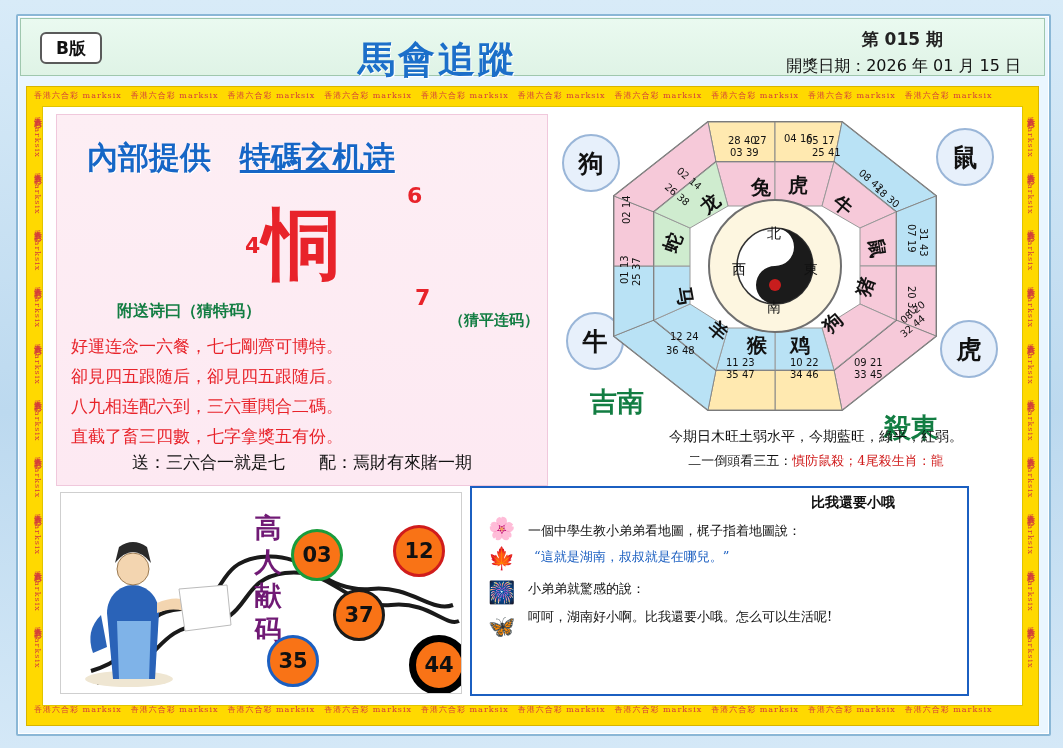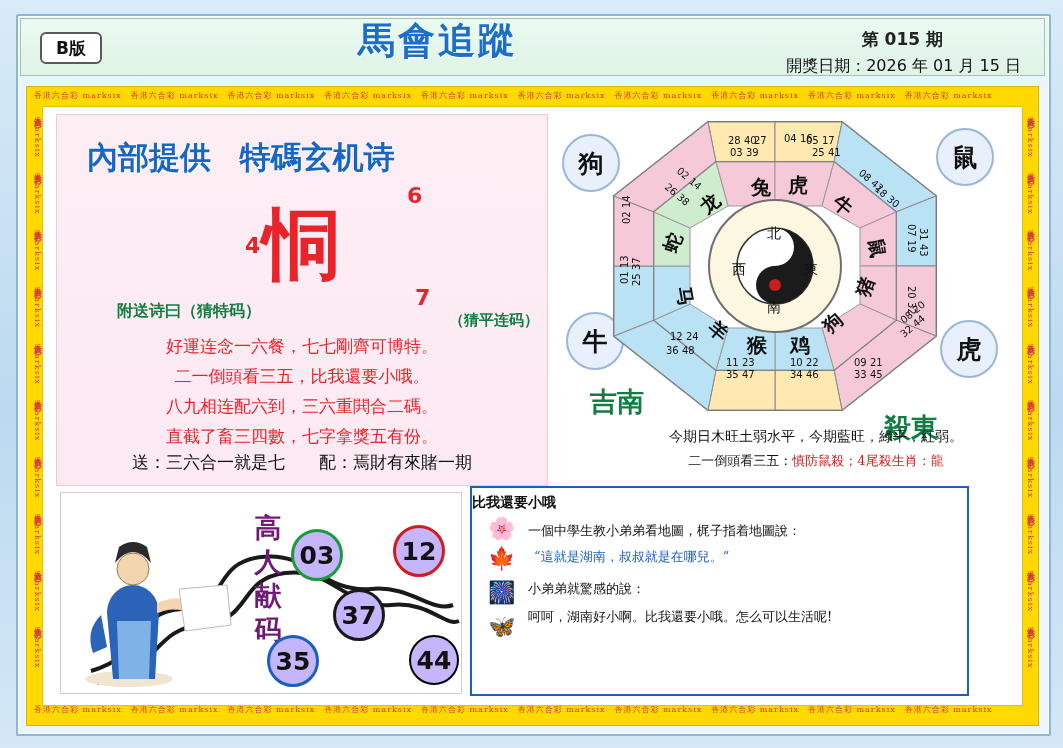--- a/index.html
+++ b/index.html
@@ -28,21 +28,21 @@
     border:1px solid #9fc7ae;
   }
   .badge-b{
     position:absolute;left:40px;top:32px;width:58px;height:28px;
     background:#ffffff;border:2px solid #5a5a5a;border-radius:6px;
     font-size:17px;font-weight:bold;color:#111;
     display:flex;align-items:center;justify-content:center;
     font-family:"DejaVu Sans",sans-serif;
   }
   .title-main{
-    position:absolute;left:0;top:16px;width:876px;text-align:center;
+    position:absolute;left:0;top:35px;width:876px;text-align:center;
     font-size:37px;font-weight:bold;color:#1c6fc9;
     letter-spacing:3px;
     font-family:"DejaVu Sans",sans-serif;
     text-shadow:1px 1px 0 #ffffff;
   }
   .issue{
     position:absolute;right:120px;top:28px;
     font-size:17px;color:#222;font-weight:bold;
   }
   .draw-date{
@@ -74,42 +74,42 @@
     position:absolute;left:56px;top:114px;width:490px;height:370px;
     background:linear-gradient(180deg,#fdeef4 0%,#fde9f2 100%);
     border:1px solid #f0c8dc;
   }
   .poem-title{
     position:absolute;left:30px;top:22px;width:440px;
     font-size:31px;font-weight:bold;color:#1666c6;
     font-family:"DejaVu Sans",sans-serif;
     text-shadow:1px 1px 0 #ffffff;
   }
-  .poem-title .t2{color:#1666c6;}
+  .poem-title .t2{color:#1666c6;text-decoration:underline;}
   .bigchar{
     position:absolute;left:0;top:78px;width:490px;text-align:center;
     font-size:78px;font-weight:bold;color:#e8232a;
     font-family:"DejaVu Serif",serif;
   }
   .num-float{position:absolute;font-size:22px;color:#e8232a;font-weight:bold;
     font-family:"DejaVu Sans",sans-serif;}
   .nf1{left:188px;top:118px;}
   .nf2{left:350px;top:68px;}
   .nf3{left:358px;top:170px;}
   .sub-left{
     position:absolute;left:60px;top:186px;font-size:16px;color:#127d42;
     font-weight:bold;
   }
   .sub-right{
     position:absolute;left:392px;top:196px;font-size:15px;color:#127d42;
     font-weight:bold;
   }
   .verses{
     position:absolute;left:14px;top:216px;width:462px;
-    text-align:center;color:#e8232a;
+    color:#e8232a;
     font-size:17px;line-height:30px;font-family:"DejaVu Serif",serif;
   }
   .footline{
     position:absolute;left:0;top:336px;width:490px;text-align:center;
     font-size:17px;color:#111;font-family:"DejaVu Serif",serif;
   }
   
   .bagua{
     position:absolute;left:556px;top:112px;width:466px;height:372px;
   }
@@ -145,36 +145,36 @@
     position:absolute;left:60px;top:492px;width:400px;height:200px;
     background:#ffffff;border:1px solid #cfcfcf;overflow:hidden;
   }
   .gaoren{
     position:absolute;left:186px;top:18px;width:42px;
     font-size:27px;font-weight:bold;color:#701a75;
     line-height:34px;text-align:center;font-family:"DejaVu Serif",serif;
   }
   .ball{
     position:absolute;width:46px;height:46px;border-radius:50%;
-    background:#c4b5fd;display:flex;align-items:center;justify-content:center;
-    font-size:25px;font-weight:bold;color:#111;
+    background:#f97316;display:flex;align-items:center;justify-content:center;
+    font-size:21px;font-weight:bold;color:#111;
     font-family:"DejaVu Sans",sans-serif;
   }
   .b-green{border:3px solid #1a9c3c;}
   .b-red{border:3px solid #d01c1c;}
   .b-black{border:3px solid #1a1a1a;}
   .b-blue{border:3px solid #1b5fc1;}
-  .b-yellow{border:2px solid #000000;}
+  .b-yellow{border:7px solid #000000;}
   
   .story{
     position:absolute;left:470px;top:486px;width:495px;height:206px;
     background:#ffffff;border:2px solid #1b5fc1;
   }
   .story-title{
-    position:absolute;left:0;top:6px;width:423px;text-align:left;
+    position:absolute;left:0;top:6px;width:423px;text-align:right;
     font-size:14px;font-weight:bold;color:#111;font-family:Liberation Mono, monospace;
   }
   .story-line{
     position:absolute;font-size:13px;color:#111;font-family:"DejaVu Serif",serif;
   }
   .sl1{left:56px;top:34px;}
   .sl2{left:62px;top:60px;color:#1b5fc1;}
   .sl3{left:56px;top:92px;}
   .sl4{left:56px;top:120px;}
   .emoji{position:absolute;left:16px;font-size:22px;}
@@ -211,21 +211,21 @@
       <span class="t2" style="margin-left:18px">特碼玄机诗</span>
     </div>
     <div class="num-float nf1">4</div>
     <div class="num-float nf2">6</div>
     <div class="num-float nf3">7</div>
     <div class="bigchar">恫</div>
     <div class="sub-left">附送诗曰（猜特码）</div>
     <div class="sub-right">（猜平连码）</div>
     <div class="verses">
       <div>好運连念一六餐，七七剛齊可博特。</div>
-      <div>二一倒頭看三五，比我還要小哦。</div>
+      <div>卻見四五跟随后，卻見四五跟随后。</div>
       <div>八九相连配六到，三六重閧合二碼。</div>
       <div>直截了畜三四數，七字拿獎五有份。</div>
     </div>
     <div class="footline">送：三六合一就是七　　配：焉財有來賭一期</div>
   </div>
 
   <div class="bagua">
     <div class="zodcircle zc-tl">狗</div>
     <div class="zodcircle zc-tr">鼠</div>
     <div class="zodcircle zc-bl">牛</div>

